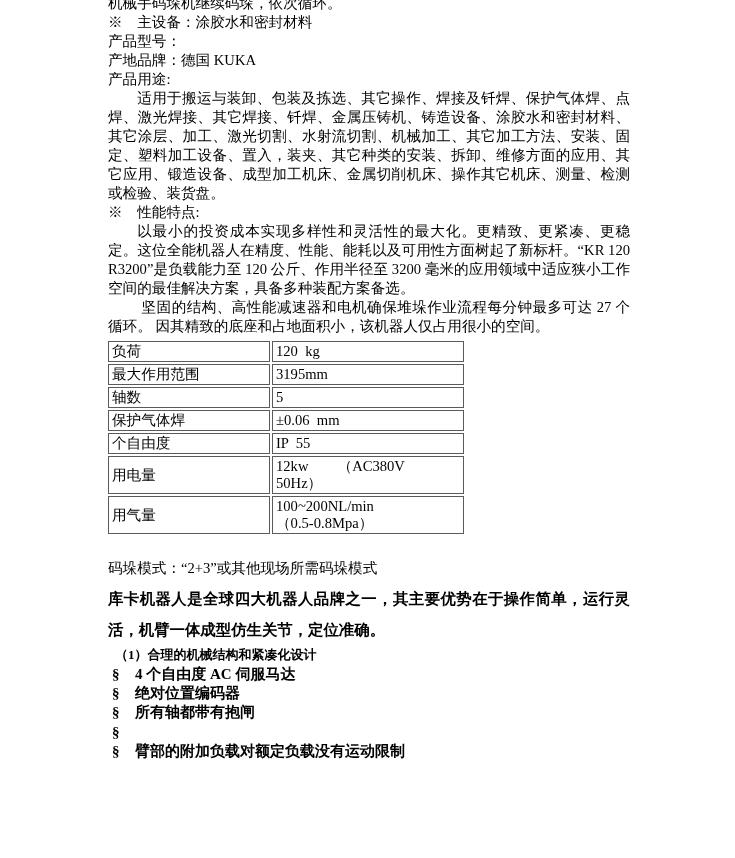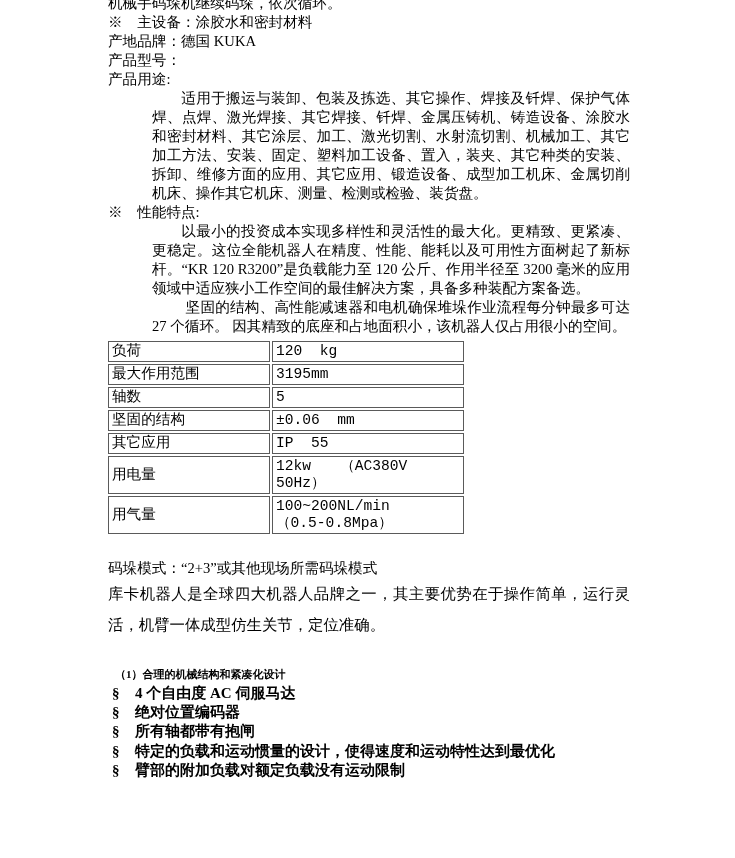--- a/index.html
+++ b/index.html
@@ -21,58 +21,56 @@
   .line {
     font-size: 14.6px;
     line-height: 19px;
     white-space: pre-wrap;
   }
   .para {
     font-size: 14.6px;
     line-height: 19px;
     text-align: justify;
     text-indent: 2em;
-    margin-left: 44px;
   }
   .indent-lg {
     text-indent: 2.3em;
   }
   table.specs {
     border-collapse: separate;
     border-spacing: 2px;
     margin: 3px 0 2px -2px;
     table-layout: fixed;
-    font-family: Liberation Mono, monospace;
   }
   table.specs col.c1 { width: 162px; }
   table.specs col.c2 { width: 192px; }
   table.specs td {
     border: 1px solid #5a5a5a;
     font-size: 14.6px;
     line-height: 17px;
     padding: 1px 3px;
     vertical-align: middle;
     white-space: pre-wrap;
     overflow: hidden;
   }
   .pallet {
     margin-top: 23px;
   }
   .advantage {
-    font-weight: normal;
+    margin-top: 5px;
+    font-weight: bold;
     font-size: 15.4px;
     line-height: 31px;
     text-align: justify;
   }
   .design-heading {
     font-weight: bold;
-    font-size: 11px;
+    font-size: 13px;
     line-height: 20px;
     padding-left: 7px;
-    margin-top: 24px;
   }
   .design-item {
     display: flex;
     font-weight: bold;
     font-size: 15px;
     line-height: 19.2px;
     padding-left: 4px;
   }
   .design-item .marker {
     width: 14px;
@@ -82,22 +80,22 @@
     padding-left: 9px;
   }
 </style>
 </head>
 <body>
 
 <div class="page">
 
   <div class="line">机械手码垛机继续码垛，依次循环。</div>
   <div class="line">※　主设备：涂胶水和密封材料</div>
+  <div class="line">产品型号：</div>
   <div class="line">产地品牌：德国 KUKA</div>
-  <div class="line">产品型号：</div>
   <div class="line">产品用途:</div>
   <div class="para">适用于搬运与装卸、包装及拣选、其它操作、焊接及钎焊、保护气体焊、点焊、激光焊接、其它焊接、钎焊、金属压铸机、铸造设备、涂胶水和密封材料、其它涂层、加工、激光切割、水射流切割、机械加工、其它加工方法、安装、固定、塑料加工设备、置入，装夹、其它种类的安装、拆卸、维修方面的应用、其它应用、锻造设备、成型加工机床、金属切削机床、操作其它机床、测量、检测或检验、装货盘。</div>
   <div class="line">※　性能特点:</div>
   <div class="para">以最小的投资成本实现多样性和灵活性的最大化。更精致、更紧凑、更稳定。这位全能机器人在精度、性能、能耗以及可用性方面树起了新标杆。“KR 120 R3200”是负载能力至 120 公斤、作用半径至 3200 毫米的应用领域中适应狭小工作空间的最佳解决方案，具备多种装配方案备选。</div>
   <div class="para indent-lg">坚固的结构、高性能减速器和电机确保堆垛作业流程每分钟最多可达 27 个循环。 因其精致的底座和占地面积小，该机器人仅占用很小的空间。</div>
 
   <table class="specs">
     <colgroup>
         <col class="c1">
         <col class="c2">
@@ -109,25 +107,25 @@
       </tr>
       <tr>
         <td>最大作用范围</td>
         <td>3195mm</td>
       </tr>
       <tr>
         <td>轴数</td>
         <td>5</td>
       </tr>
       <tr>
-        <td>坚固的结构</td>
+        <td>保护气体焊</td>
         <td>±0.06  mm</td>
       </tr>
       <tr>
-        <td>其它应用</td>
+        <td>个自由度</td>
         <td>IP  55</td>
       </tr>
       <tr>
         <td>用电量</td>
         <td>12kw　　（AC380V　50Hz）</td>
       </tr>
       <tr>
         <td>用气量</td>
         <td>100~200NL/min
 （0.5-0.8Mpa）</td>
@@ -146,20 +144,19 @@
   <div class="design-item">
     <span class="marker">§</span>
     <span class="item-text">绝对位置编码器</span>
   </div>
   <div class="design-item">
     <span class="marker">§</span>
     <span class="item-text">所有轴都带有抱闸</span>
   </div>
   <div class="design-item">
     <span class="marker">§</span>
-    <span class="item-text">特定的负载和运动惯量的设计，使得速度和运动特性达到最优化</span>
   </div>
   <div class="design-item">
     <span class="marker">§</span>
     <span class="item-text">臂部的附加负载对额定负载没有运动限制</span>
   </div>
 
 </div>
 
 </body></html>

